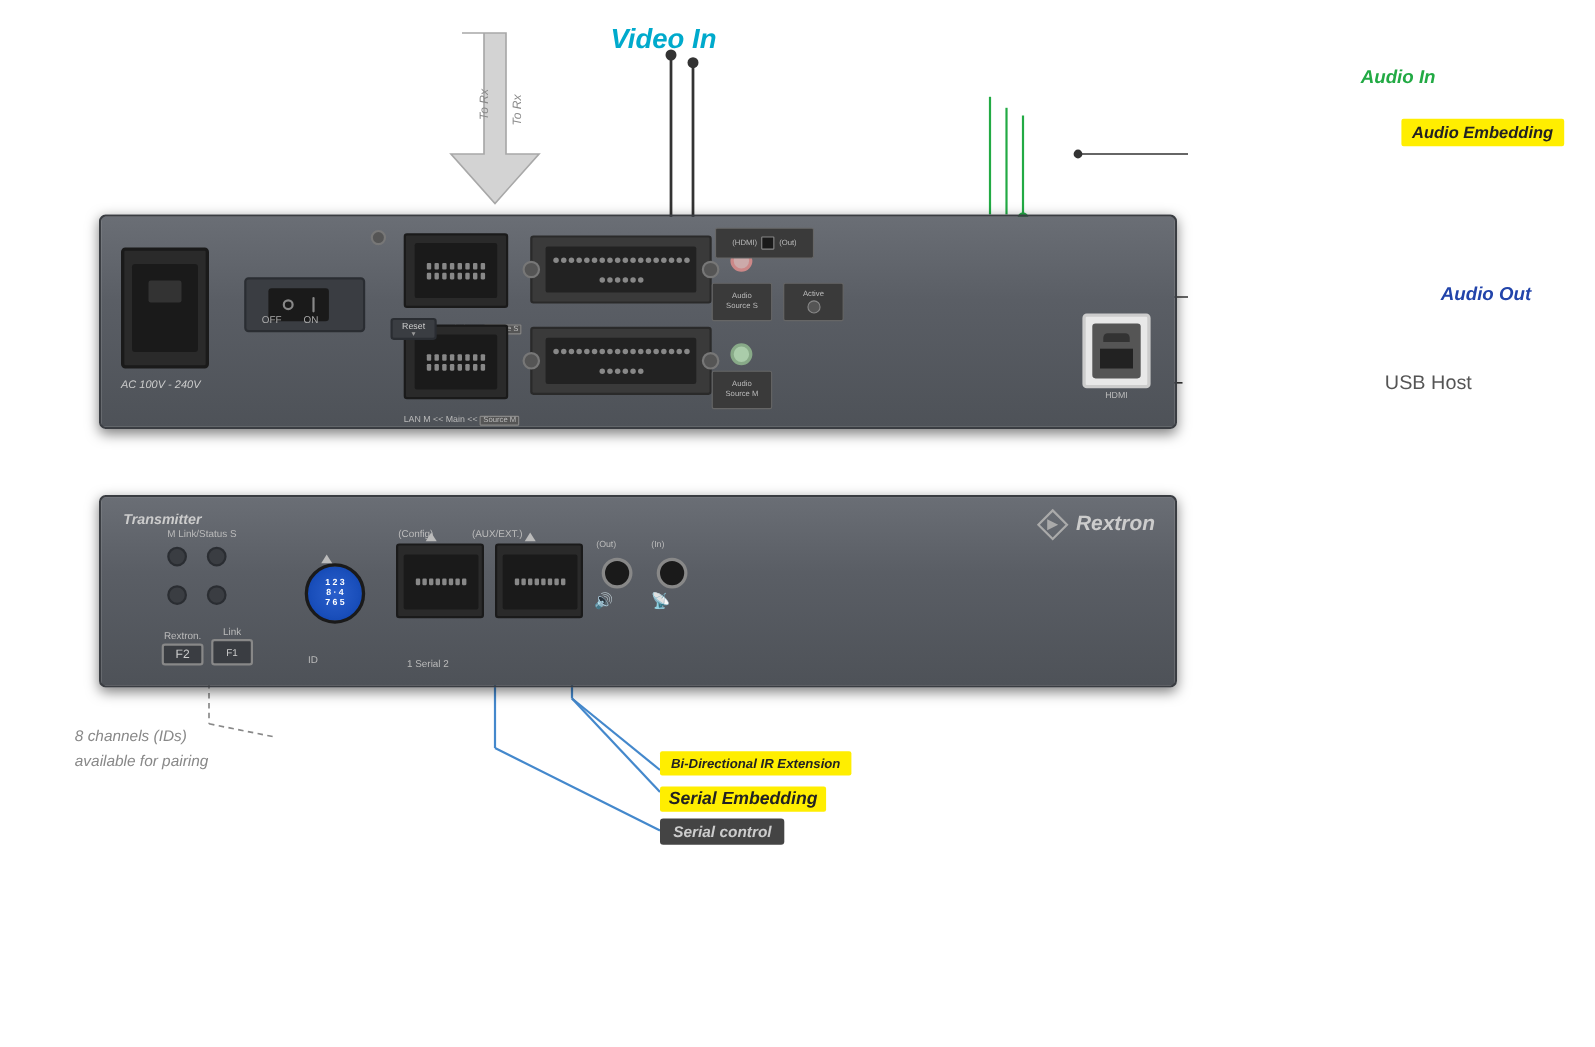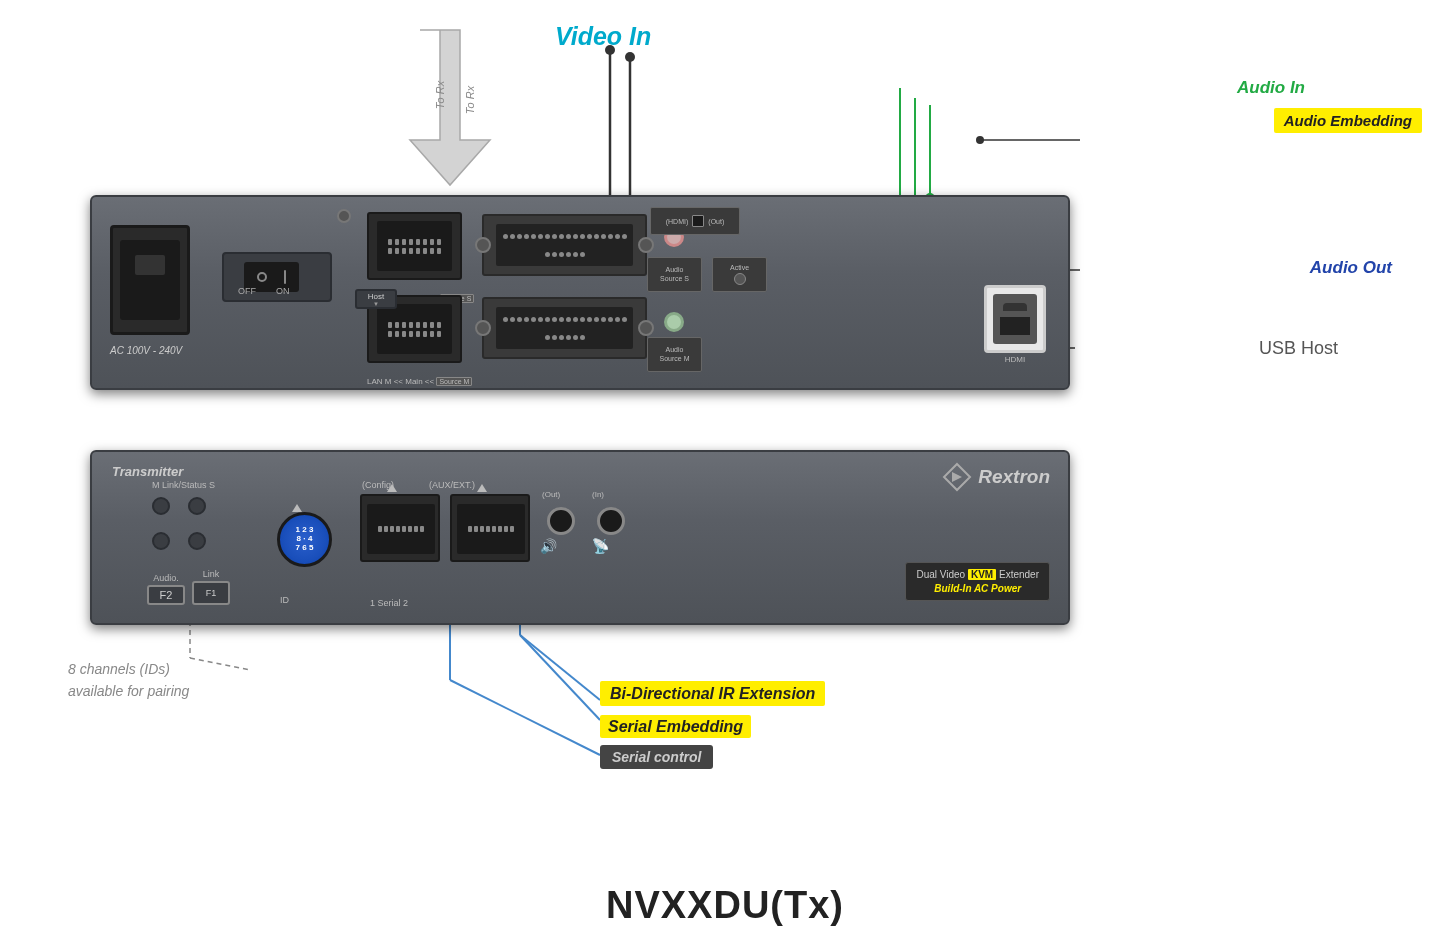--- a/index.html
+++ b/index.html
@@ -391,21 +391,21 @@
             <div class="lan-pin"></div>
           </div>
         </div>
       </div>
       <div style="position:absolute; bottom:-15px; left:0; font-size:8px; color:#bbb; white-space:nowrap;">
         LAN M &lt;&lt; Main &lt;&lt; <span style="background:#555;border:1px solid #888;border-radius:1px;padding:0 2px;font-size:7px;">Source M</span>
       </div>
     </div>
 
     <div style="position:absolute; left:263px; top:92px; width:42px; height:20px; background:#3a3d42; border:2px solid #2a2d32; border-radius:3px; display:flex; align-items:center; justify-content:center; flex-direction:column;">
-      <span style="font-size:8px; color:#ccc;">Host</span>
+      <span style="font-size:8px; color:#ccc;">Reset</span>
       <span style="font-size:6px; color:#999;">▼</span>
     </div>
 
     <div style="position:absolute; left:390px; top:17px; width:165px; height:62px; background:#3a3a3a; border:2px solid #2a2a2a; border-radius:3px;">
       <div style="position:absolute; width:16px; height:16px; border-radius:50%; background:#555; border:2px solid #777; left:-9px; top:50%; transform:translateY(-50%);"></div>
       <div style="position:absolute; width:16px; height:16px; border-radius:50%; background:#555; border:2px solid #777; right:-9px; top:50%; transform:translateY(-50%);"></div>
       <div style="margin:8px 12px; height:42px; background:#222; border-radius:2px; display:flex; align-items:center; justify-content:center; gap:2px; flex-wrap:wrap; padding:4px;">
         <div style="width:5px;height:5px;background:#888;border-radius:50%;"></div>
         <div style="width:5px;height:5px;background:#888;border-radius:50%;"></div>
         <div style="width:5px;height:5px;background:#888;border-radius:50%;"></div>
@@ -517,21 +517,21 @@
       <div style="width:18px; height:18px; border-radius:50%; background:#3a3d42; border:2px solid #2a2d32;"></div>
       <div style="width:18px; height:18px; border-radius:50%; background:#3a3d42; border:2px solid #2a2d32;"></div>
     </div>
 
     <div style="position:absolute; top:80px; left:60px; display:flex; gap:18px;">
       <div style="width:18px; height:18px; border-radius:50%; background:#3a3d42; border:2px solid #2a2d32;"></div>
       <div style="width:18px; height:18px; border-radius:50%; background:#3a3d42; border:2px solid #2a2d32;"></div>
     </div>
 
     <div style="position:absolute; bottom:18px; left:55px; text-align:center;">
-      <div style="font-size:9px; color:#bbb; margin-bottom:2px;">Audio.</div>
+      <div style="font-size:9px; color:#bbb; margin-bottom:2px;">Rextron.</div>
       <div style="width:38px; height:20px; background:#3a3d42; border:2px solid #888; border-radius:3px; display:flex; align-items:center; justify-content:center; font-size:11px; color:#ccc;">F2</div>
     </div>
 
     <div style="position:absolute; bottom:18px; left:100px; text-align:center;">
       <div style="font-size:9px; color:#bbb; margin-bottom:2px;">Link</div>
       <div style="width:38px; height:24px; background:#3a3d42; border:2px solid #888; border-radius:3px; display:flex; align-items:center; justify-content:center; font-size:9px; color:#ccc;">F1</div>
     </div>
 
     <div class="id-dial">
       <span style="font-size:8px; line-height:1.1; text-align:center;">1 2 3<br>8 · 4<br>7 6 5</span>
@@ -582,53 +582,46 @@
 
     <div style="position:absolute; left:455px; top:55px; width:28px; height:28px; border-radius:50%; background:#1a1a1a; border:3px solid #888;"></div>
     <div style="position:absolute; left:450px; top:38px; font-size:8px; color:#bbb; white-space:nowrap;">(Out)</div>
 
     <div style="position:absolute; left:505px; top:55px; width:28px; height:28px; border-radius:50%; background:#1a1a1a; border:3px solid #888;"></div>
     <div style="position:absolute; left:500px; top:38px; font-size:8px; color:#bbb; white-space:nowrap;">(In)</div>
 
     <div style="position:absolute; left:448px; top:86px; font-size:14px; color:#bbb;">🔊</div>
     <div style="position:absolute; left:500px; top:86px; font-size:14px; color:#bbb;">📡</div>
 
-    <div style="position:absolute; right:18px; bottom:22px; background:#2a2a2a; border:1px solid #555; border-radius:3px; padding:6px 10px; text-align:center;">
-      <div style="font-size:10px; color:#ccc;">
-        Dual Video <span style="background:#ffee00; color:#222; padding:0 3px; border-radius:1px; font-weight:bold; font-size:10px;">KVM</span> Extender
-      </div>
-      <div style="font-size:10px; color:#ffee00; font-weight:bold; font-style:italic; margin-top:3px;">Build-In AC Power</div>
-    </div>
 
   </div>
 
   <div class="annotation label-video-in" style="position:absolute; top:22px; left:555px; font-size:25px; font-weight:bold; color:#00aacc; font-style:italic;">Video In</div>
 
-  <div class="annotation" style="position:absolute; top:60px; right:145px; font-size:17px; font-weight:bold; color:#22aa44; font-style:italic;margin-top:18px;">Audio In</div>
+  <div class="annotation" style="position:absolute; top:60px; right:145px; font-size:17px; font-weight:bold; color:#22aa44; font-style:italic;">Audio In</div>
 
   <div class="annotation" style="position:absolute; top:112px; right:28px;">
     <span class="badge-yellow">Audio Embedding</span>
   </div>
 
   <div class="annotation" style="position:absolute; top:258px; right:58px; font-size:17px; font-weight:bold; color:#2244aa; font-style:italic;">Audio Out</div>
 
   <div class="annotation" style="position:absolute; top:338px; right:112px; font-size:18px; color:#555;">USB Host</div>
 
   <div class="annotation" style="position:absolute; top:685px; left:600px;">
-    <span class="badge-yellow" style="font-size:16px;">Bi-Directional IR Extension</span>
+    <span class="badge-yellow" style="font-size:12px;">Bi-Directional IR Extension</span>
   </div>
 
   <div class="annotation" style="position:absolute; top:718px; left:600px;">
     <span class="badge-yellow-sm" style="font-size:16px;">Serial Embedding</span>
   </div>
 
   <div class="annotation" style="position:absolute; top:748px; left:600px;">
     <span class="badge-dark">Serial control</span>
   </div>
 
   <div class="annotation channels-label" style="position:absolute; top:658px; left:68px; font-size:14px; color:#888; font-style:italic; line-height:1.6;">
     <span>8 channels (IDs)</span><br>
     <span>available for pairing</span>
   </div>
 
-  <div class="bottom-title">NVXXDU(Tx)</div>
 
 </div>
 
 </body></html>

